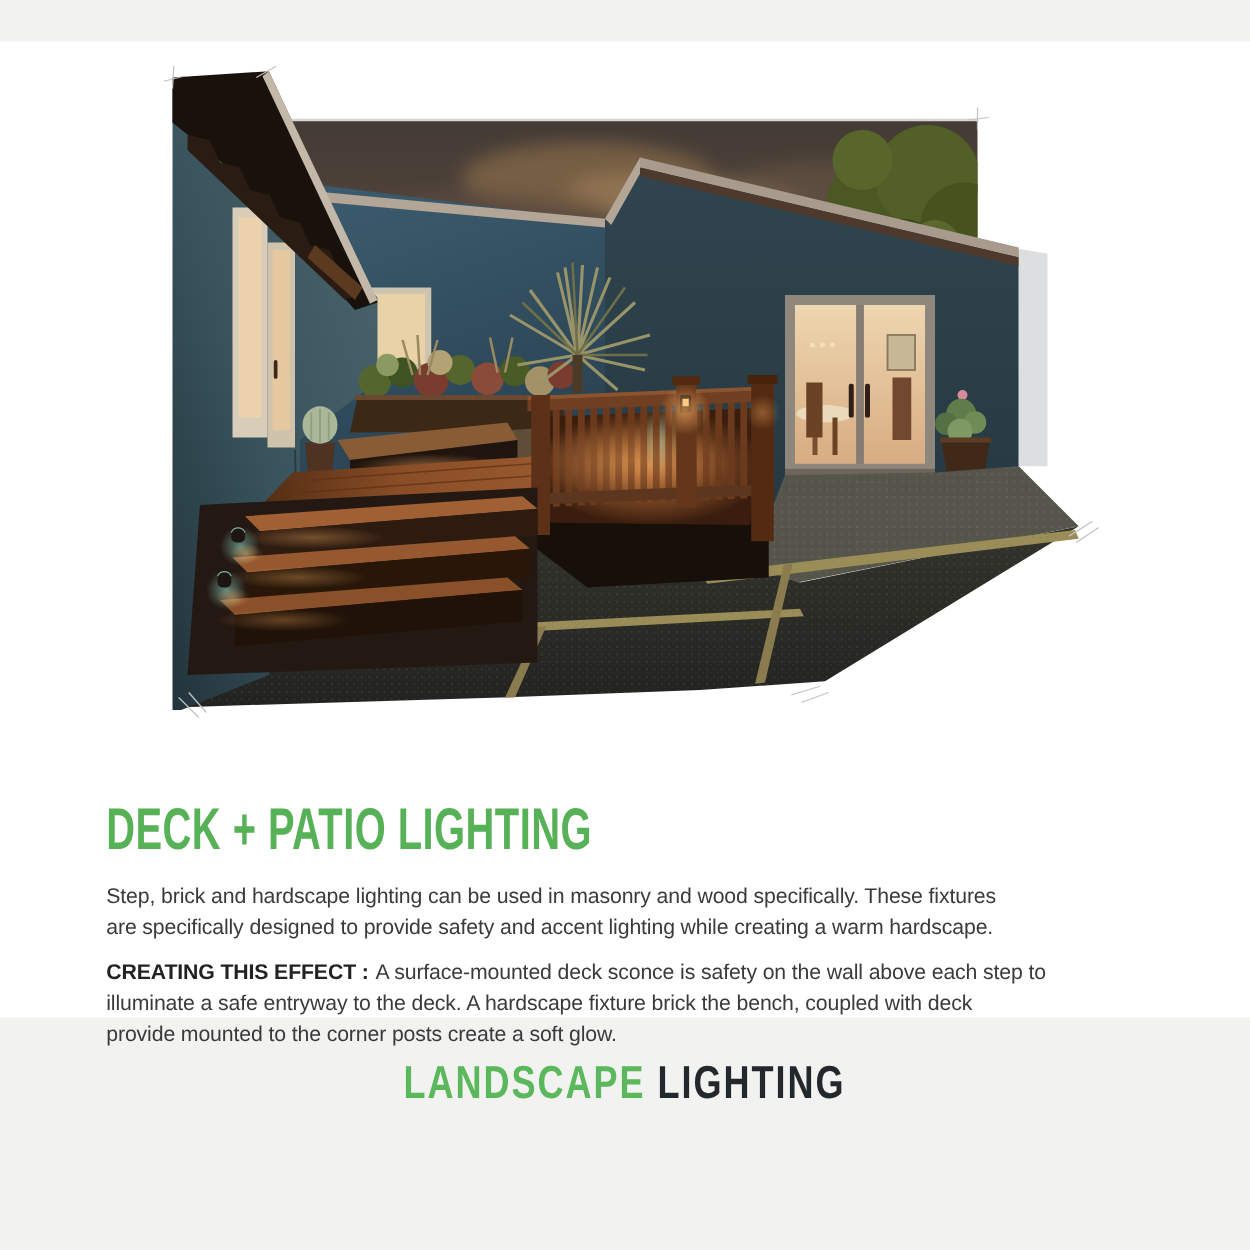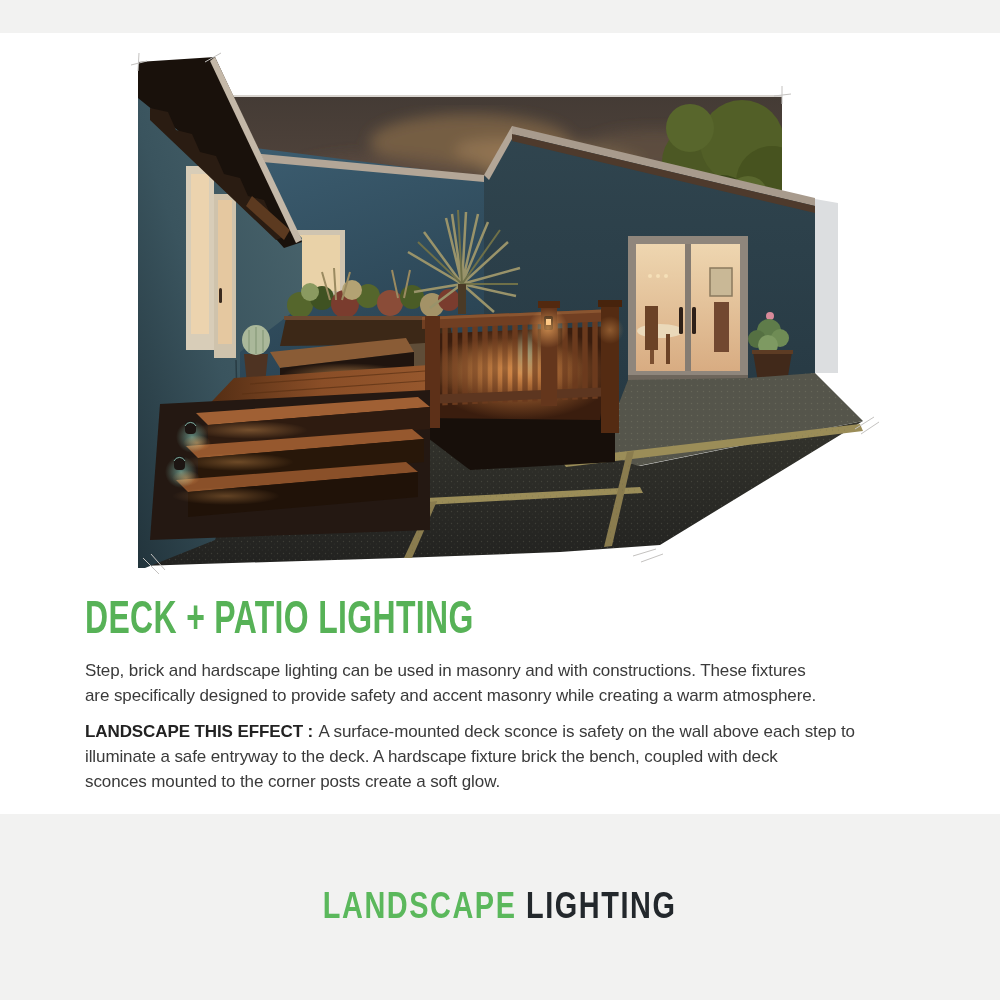--- a/index.html
+++ b/index.html
@@ -2,29 +2,29 @@
 <html><head>
 <meta charset="utf-8">
 <style>
   html,body{margin:0;padding:0;background:#ffffff;}
   .page{position:relative;width:1000px;height:1000px;background:#ffffff;overflow:hidden;
         font-family:"Liberation Sans","DejaVu Sans",sans-serif;}
   .band{position:absolute;left:0;width:1000px;background:#f2f2f1;}
   .band-top{top:0;height:33px;}
   .band-bottom{top:814px;height:186px;}
   .scene{position:absolute;left:0;top:0;width:1000px;height:1000px;}
-  .article{position:absolute;left:85px;top:592px;width:840px;}
+  .article{position:absolute;left:85px;top:638px;width:840px;}
   .title{margin:0;color:#57b257;font-weight:700;font-size:47px;line-height:1.08;
          letter-spacing:.5px;transform:scaleX(.68);transform-origin:left center;white-space:nowrap;}
   .body-text{color:#3a3a3a;font-size:17px;line-height:25px;letter-spacing:-.1px;}
   .p1{margin-top:15px;}
   .p2{margin-top:11px;}
   .line{white-space:nowrap;}
   .effect-label{font-weight:700;color:#222;margin-right:.32em;}
-  .footer-brand{position:absolute;left:0;top:854px;width:1000px;text-align:center;}
+  .footer-brand{position:absolute;left:0;top:814px;width:1000px;text-align:center;}
   .brand-line1{margin-top:32px;font-size:37px;font-weight:700;line-height:1.1;white-space:nowrap;
                display:inline-block;transform:scaleX(.78);transform-origin:center;letter-spacing:2px;color:#23282c;}
   .brand-line1 .green{color:#5bb85c;}
   .brand-line2{display:block;margin-top:-2px;}
   .brand-line2 span{display:inline-block;font-size:78px;font-weight:700;line-height:1.0;
                transform:scaleX(.70);transform-origin:center;letter-spacing:5px;color:#1f2326;white-space:nowrap;}
 </style>
 </head>
 <body>
 
@@ -295,27 +295,27 @@
       <path d="M143 558 L159 574"></path>
         <path d="M151 554 L165 570"></path>
       <path d="M633 556 L656 549"></path>
         <path d="M641 562 L663 554"></path>
     </g>
   </svg>
 
   <div class="article">
     <h1 class="title">DECK + PATIO LIGHTING</h1>
     <div class="body-text p1">
-      <div class="line">Step, brick and hardscape lighting can be used in masonry and with constructions. These fixtures</div>
-      <div class="line">are specifically designed to provide safety and accent masonry while creating a warm atmosphere.</div>
+      <div class="line">Step, brick and hardscape lighting can be used in masonry and wood specifically. These fixtures</div>
+      <div class="line">are specifically designed to provide safety and accent lighting while creating a warm hardscape.</div>
     </div>
     <div class="body-text p2">
-      <div class="line"><span class="effect-label">LANDSCAPE THIS EFFECT :</span><span>A surface-mounted deck sconce is safety on the wall above each step to</span></div>
+      <div class="line"><span class="effect-label">CREATING THIS EFFECT :</span><span>A surface-mounted deck sconce is safety on the wall above each step to</span></div>
       <div class="line">illuminate a safe entryway to the deck. A hardscape fixture brick the bench, coupled with deck</div>
-      <div class="line">sconces mounted to the corner posts create a soft glow.</div>
+      <div class="line">provide mounted to the corner posts create a soft glow.</div>
     </div>
   </div>
 
   <div class="footer-brand">
     <span class="brand-line1"><span class="green">LANDSCAPE</span>&nbsp;<span>LIGHTING</span></span>
   </div>
 
 </div>
 
 </body></html>

